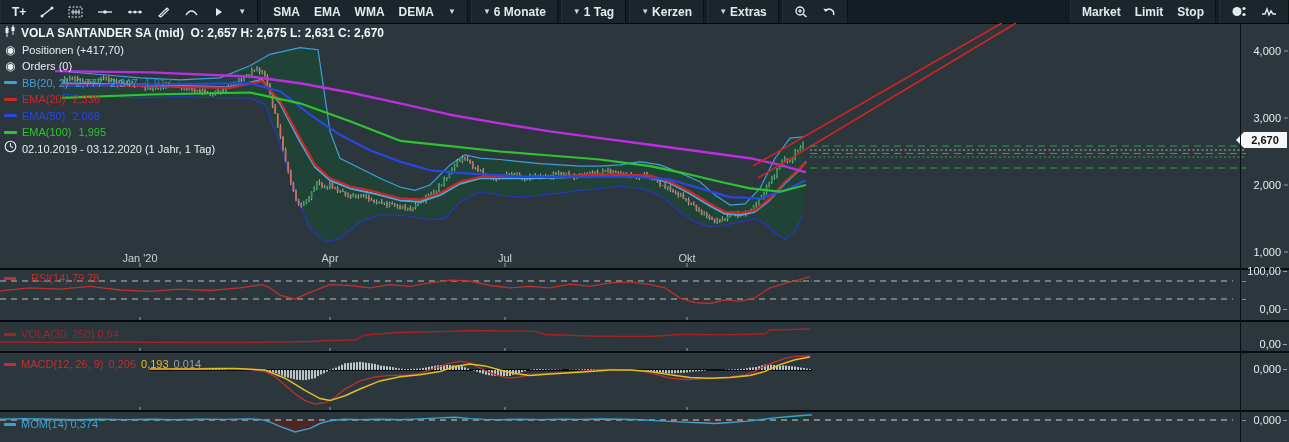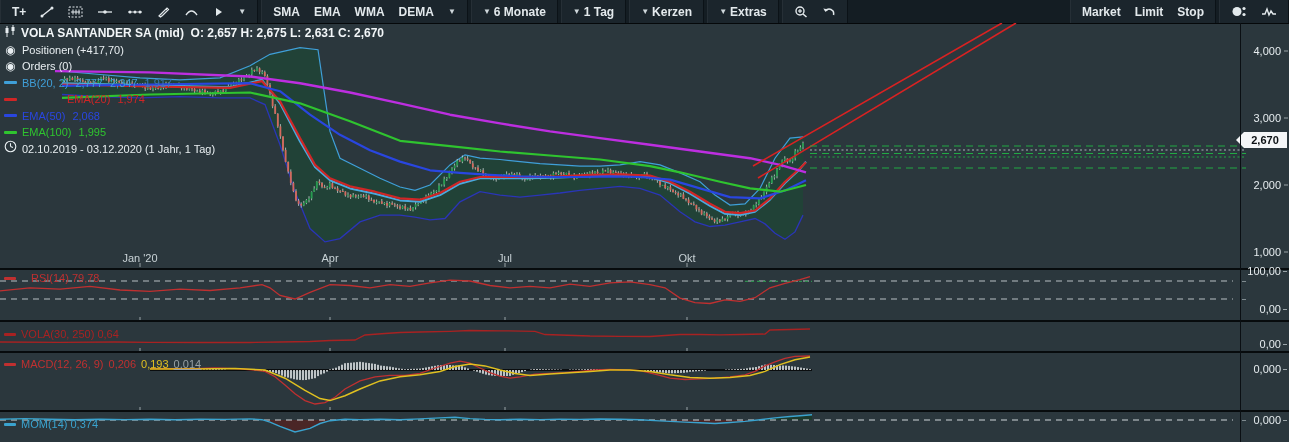--- a/index.html
+++ b/index.html
@@ -794,22 +794,22 @@
           </div>
           <div class="lg-row">
             <span class="lg-dash" style="background: rgb(63, 159, 216);"></span>
             <span style="color: rgb(63, 159, 216);">BB(20, 2)</span>
             <span class="lg-val" style="color: rgb(63, 159, 216);">2,777</span>
             <span class="lg-val" style="color: rgb(63, 159, 216);">2,347</span>
             <span class="lg-val" style="color: rgb(58, 120, 184);">1,917</span>
           </div>
           <div class="lg-row">
             <span class="lg-dash" style="background: rgb(207, 38, 38);"></span>
-            <span style="color: rgb(207, 38, 38); margin-left: 45px;">EMA(20)</span>
-            <span class="lg-val" style="color: rgb(207, 38, 38);">1,974</span>
+            <span style="color: rgb(207, 38, 38);">EMA(20)</span>
+            <span class="lg-val" style="color: rgb(207, 38, 38);">2,336</span>
           </div>
           <div class="lg-row">
             <span class="lg-dash" style="background: rgb(41, 70, 224);"></span>
             <span style="color: rgb(41, 70, 224);">EMA(50)</span>
             <span class="lg-val" style="color: rgb(41, 70, 224);">2,068</span>
           </div>
           <div class="lg-row">
             <span class="lg-dash" style="background: rgb(47, 196, 47);"></span>
             <span style="color: rgb(47, 196, 47);">EMA(100)</span>
             <span class="lg-val" style="color: rgb(47, 196, 47);">1,995</span>

